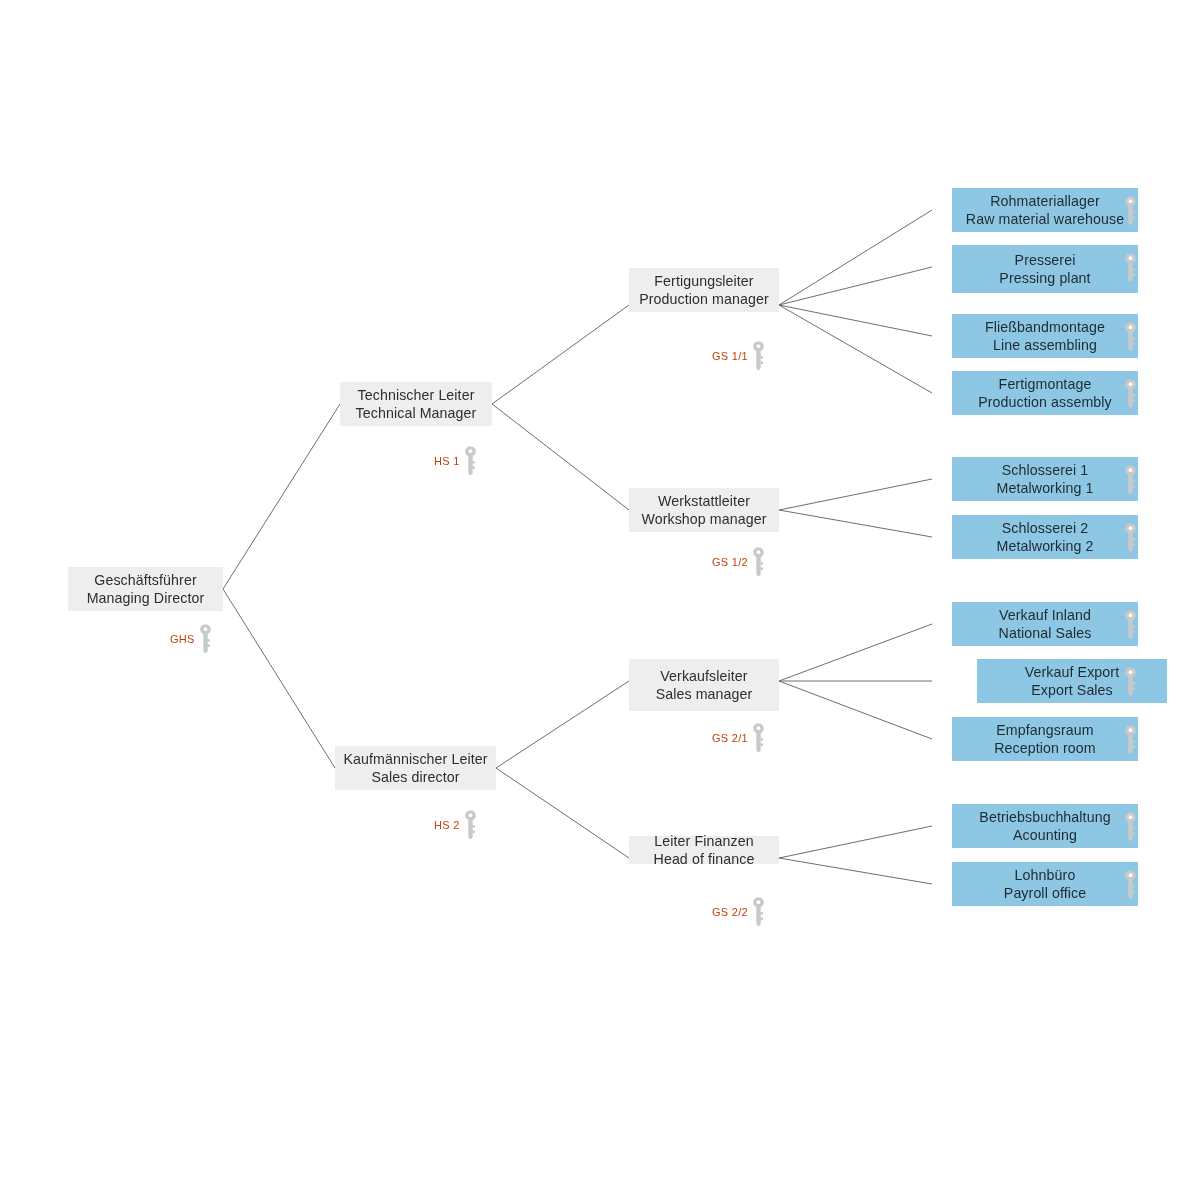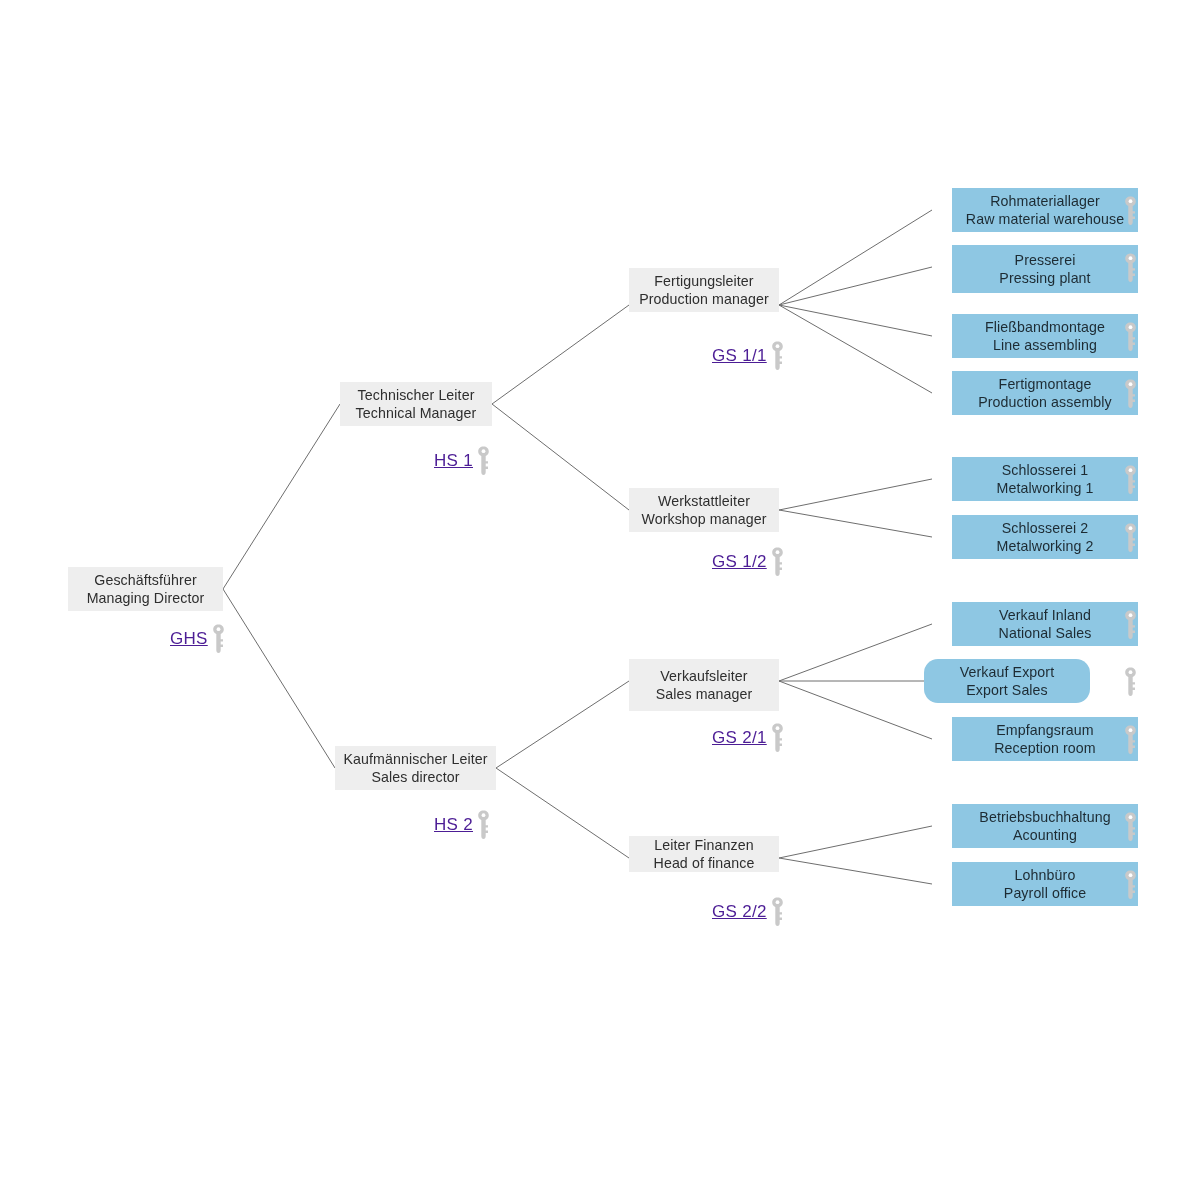--- a/index.html
+++ b/index.html
@@ -56,25 +56,24 @@
     margin-left: 20px;
   }
   .key-tag {
     position: absolute;
     display: flex;
     align-items: center;
     gap: 4px;
     z-index: 4;
   }
   .key-tag .key-label {
-    font-size: 17px;
-    color: #4c1d95;
+    font-size: 11px;
+    color: #c2410c;
     white-space: nowrap;
     letter-spacing: 0.3px;
-    text-decoration: underline;
   }
   .key-icon {
     display: block;
     width: 13px;
     height: 30px;
     flex: 0 0 auto;
   }
   .key-tag.plain .key-icon {
     width: 13px;
     height: 30px;
@@ -189,21 +188,21 @@
         <span class="key-label">GS 2/1</span>
         <svg class="key-icon" viewBox="0 0 13 30">
     <path fill="#c9c9c9" d="M6.5 0.6 C3.3 0.6 1.2 2.7 1.2 5.5 C1.2 7.6 2.5 9.3 4.3 9.9
              L4.3 26.0 C4.3 27.7 5.2 29.0 6.5 29.0 C7.8 29.0 8.7 27.7 8.7 26.0
              L8.7 23.0 L11.0 23.0 L11.0 20.4 L8.7 20.4 L8.7 17.6 L11.0 17.6
              L11.0 15.2 L8.7 15.2 L8.7 9.9 C10.5 9.3 11.8 7.6 11.8 5.5
              C11.8 2.7 9.7 0.6 6.5 0.6 Z"></path>
     <circle cx="6.5" cy="5.2" r="1.9" fill="#ffffff"></circle>
   </svg>
       </div>
-      <div class="node node-grey" style="left: 629px; top: 836px; width: 150px; height: 36px;">
+      <div class="node node-grey" style="left: 629px; top: 836px; width: 150px; height: 28px;">
         <span class="line-de">Leiter Finanzen</span>
         <span class="line-en">Head of finance</span>
       </div>
       <div class="key-tag" style="left: 712px; top: 897px;">
         <span class="key-label">GS 2/2</span>
         <svg class="key-icon" viewBox="0 0 13 30">
     <path fill="#c9c9c9" d="M6.5 0.6 C3.3 0.6 1.2 2.7 1.2 5.5 C1.2 7.6 2.5 9.3 4.3 9.9
              L4.3 26.0 C4.3 27.7 5.2 29.0 6.5 29.0 C7.8 29.0 8.7 27.7 8.7 26.0
              L8.7 23.0 L11.0 23.0 L11.0 20.4 L8.7 20.4 L8.7 17.6 L11.0 17.6
              L11.0 15.2 L8.7 15.2 L8.7 9.9 C10.5 9.3 11.8 7.6 11.8 5.5
@@ -302,21 +301,21 @@
       <div class="key-tag plain" style="left: 1124px; top: 610px;">
         <svg class="key-icon" viewBox="0 0 13 30">
     <path fill="#c9c9c9" d="M6.5 0.6 C3.3 0.6 1.2 2.7 1.2 5.5 C1.2 7.6 2.5 9.3 4.3 9.9
              L4.3 26.0 C4.3 27.7 5.2 29.0 6.5 29.0 C7.8 29.0 8.7 27.7 8.7 26.0
              L8.7 23.0 L11.0 23.0 L11.0 20.4 L8.7 20.4 L8.7 17.6 L11.0 17.6
              L11.0 15.2 L8.7 15.2 L8.7 9.9 C10.5 9.3 11.8 7.6 11.8 5.5
              C11.8 2.7 9.7 0.6 6.5 0.6 Z"></path>
     <circle cx="6.5" cy="5.2" r="1.9" fill="#ffffff"></circle>
   </svg>
       </div>
-      <div class="node node-blue" style="left: 904px; top: 659px; width: 166px; height: 44px; border-radius: 14px;">
+      <div class="node node-blue" style="left: 957px; top: 659px; width: 190px; height: 44px;">
         <span class="line-de">Verkauf Export</span>
         <span class="line-en">Export Sales</span>
       </div>
       <div class="key-tag plain" style="left: 1124px; top: 667px;">
         <svg class="key-icon" viewBox="0 0 13 30">
     <path fill="#c9c9c9" d="M6.5 0.6 C3.3 0.6 1.2 2.7 1.2 5.5 C1.2 7.6 2.5 9.3 4.3 9.9
              L4.3 26.0 C4.3 27.7 5.2 29.0 6.5 29.0 C7.8 29.0 8.7 27.7 8.7 26.0
              L8.7 23.0 L11.0 23.0 L11.0 20.4 L8.7 20.4 L8.7 17.6 L11.0 17.6
              L11.0 15.2 L8.7 15.2 L8.7 9.9 C10.5 9.3 11.8 7.6 11.8 5.5
              C11.8 2.7 9.7 0.6 6.5 0.6 Z"></path>

